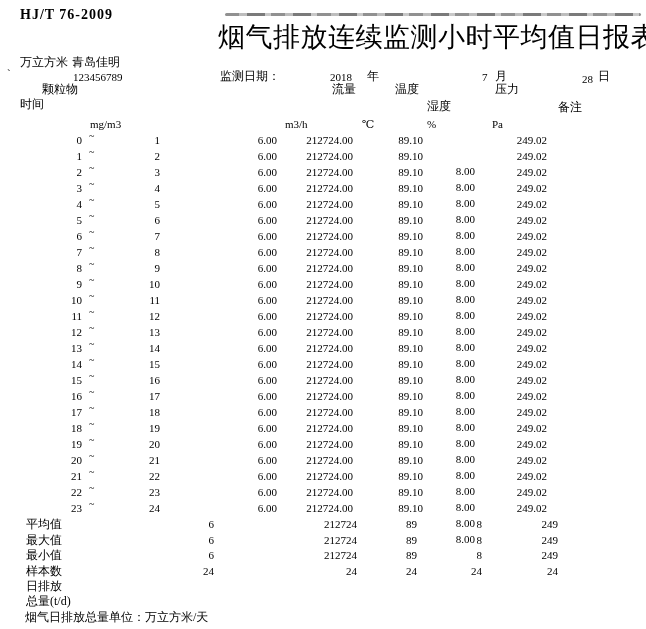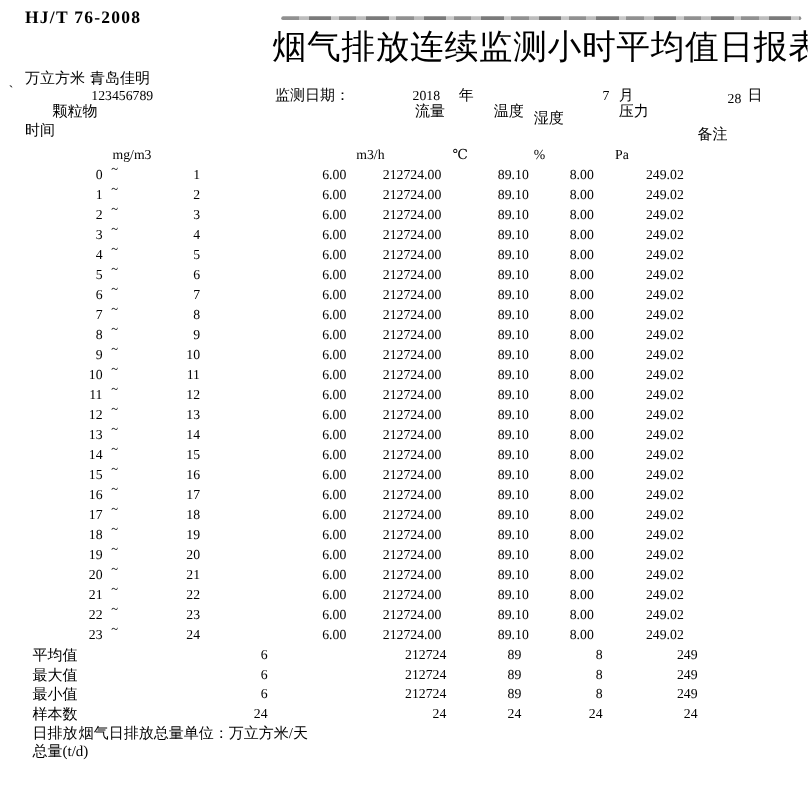--- a/index.html
+++ b/index.html
@@ -14,60 +14,60 @@
   .title{font-size:27px;line-height:22px;font-weight:normal;letter-spacing:0.5px;}
   .std{font-size:14px;line-height:16px;font-weight:bold;letter-spacing:1px;}
   .row{position:absolute;left:0;width:646px;height:16px;line-height:16px;}
   .cell{position:absolute;text-align:right;font-size:11px;line-height:16px;top:0;}
   .c-from{left:42px;width:40px;}
   .c-tilde{left:89px;width:12px;text-align:left;top:-4px;font-size:10px;}
   .c-to{left:120px;width:40px;}
   .c-pm{left:217px;width:60px;}
   .c-flow{left:283px;width:70px;}
   .c-temp{left:373px;width:50px;}
-  .c-hum{left:425px;width:50px;}
+  .c-hum{left:425px;width:50px;margin-top:31px;}
   .c-pres{left:487px;width:60px;}
   .s-label{position:absolute;left:26px;top:0;font-size:12px;line-height:16px;text-align:left;}
   .s-pm{left:154px;width:60px;}
   .s-flow{left:287px;width:70px;}
   .s-temp{left:367px;width:50px;}
   .s-hum{left:432px;width:50px;}
   .s-pres{left:498px;width:60px;}
   .artifact{
     position:absolute;left:225px;top:13px;width:416px;height:3px;
     background:repeating-linear-gradient(90deg,#555 0 14px,#999 14px 22px,#333 22px 40px,#aaa 40px 46px);
     opacity:0.65;border-radius:2px;
   }
 </style>
 </head>
 <body>
 
 <div class="artifact"></div>
 
-<div class="abs std" style="left:20px;top:7px;">HJ/T 76-2008</div>
+<div class="abs std" style="left:20px;top:7px;">HJ/T 76-2009</div>
 
 <div class="abs title" style="left:218px;top:26px;">烟气排放连续监测小时平均值日报表</div>
 
 <div class="abs cjk" style="left:20px;top:55px;">万立方米：</div>
 <div class="abs cjk" style="left:72px;top:55px;">青岛佳明</div>
 
 <div class="abs num" style="left:7px;top:66px;">`</div>
 <div class="abs num" style="left:73px;top:70px;">123456789</div>
 <div class="abs cjk" style="left:220px;top:69px;">监测日期：</div>
 <div class="abs num" style="left:330px;top:70px;">2018</div>
 <div class="abs cjk" style="left:367px;top:69px;">年</div>
 <div class="abs num" style="left:482px;top:70px;">7</div>
 <div class="abs cjk" style="left:495px;top:69px;">月</div>
 <div class="abs num" style="left:582px;top:72px;">28</div>
 <div class="abs cjk" style="left:598px;top:69px;">日</div>
 
 <div class="abs cjk" style="left:42px;top:82px;">颗粒物</div>
 <div class="abs cjk" style="left:332px;top:82px;">流量</div>
 <div class="abs cjk" style="left:395px;top:82px;">温度</div>
-<div class="abs cjk" style="left:427px;top:87px;">湿度</div>
+<div class="abs cjk" style="left:427px;top:99px;">湿度</div>
 <div class="abs cjk" style="left:495px;top:82px;">压力</div>
 <div class="abs cjk" style="left:20px;top:97px;">时间</div>
 <div class="abs cjk" style="left:558px;top:100px;">备注</div>
 
 <div class="abs num" style="left:90px;top:117px;">mg/m3</div>
 <div class="abs num" style="left:285px;top:117px;text-align:center;">m3/h</div>
 <div class="abs num" style="left:362px;top:117px;">℃</div>
 <div class="abs num" style="left:427px;top:117px;">%</div>
 <div class="abs num" style="left:492px;top:117px;">Pa</div>
 
@@ -344,13 +344,13 @@
     <span class="cell s-pm">24</span>
     <span class="cell s-flow">24</span>
     <span class="cell s-temp">24</span>
     <span class="cell s-hum">24</span>
     <span class="cell s-pres">24</span>
   </div>
   </div>
 
 <div class="abs cjk" style="left:26px;top:579px;">日排放</div>
 <div class="abs cjk" style="left:26px;top:594px;">总量(t/d)</div>
-<div class="abs cjk" style="left:25px;top:579px;margin-left:38px;">烟气日排放总量单位：万立方米/天</div>
+<div class="abs cjk" style="left:25px;top:610px;">烟气日排放总量单位：万立方米/天</div>
 
 </body></html>

